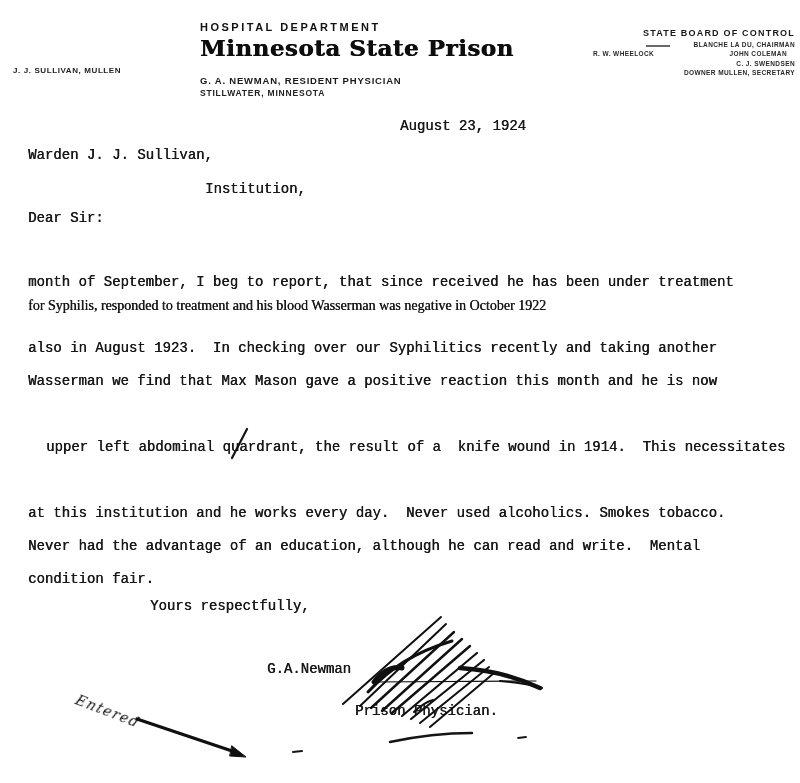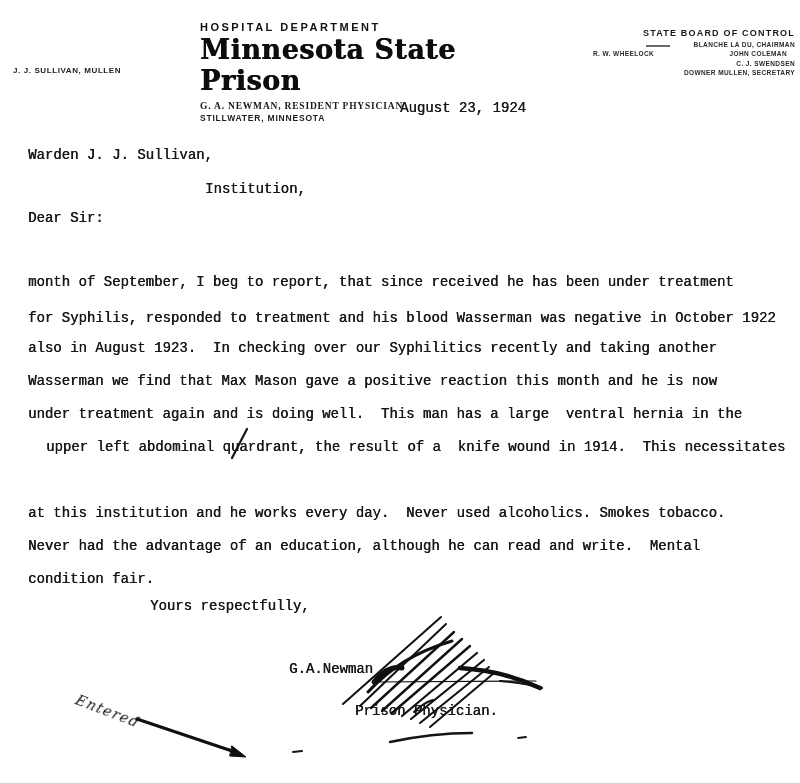--- a/index.html
+++ b/index.html
@@ -28,28 +28,28 @@
   }
   .lh-center{
     left:200px;top:21px;width:350px;
   }
   .lh-dept{
     font-family:"Liberation Sans","DejaVu Sans",sans-serif;
     font-size:11px;font-weight:bold;letter-spacing:2.5px;color:#111;
   }
   .lh-prison{
     font-family:"DejaVu Serif","Liberation Serif",serif;
-    font-size:27px;font-weight:bold;letter-spacing:0.5px;color:#0d0d0d;
+    font-size:23px;font-weight:bold;letter-spacing:0.5px;color:#0d0d0d;
     margin-top:1px;
     text-shadow:0.6px 0 0 currentColor;
   }
   .lh-physician{
-    font-family:Liberation Serif, serif;
+    font-family:Liberation Sans, sans-serif;
     font-size:9.5px;font-weight:bold;letter-spacing:0.8px;color:#191919;
-    margin-top:5px;
+    margin-top:14px;
   }
   .lh-city{
     font-family:"Liberation Sans","DejaVu Sans",sans-serif;
     font-size:8.5px;font-weight:bold;letter-spacing:0.8px;color:#222;
     margin-top:2px;
   }
   .lh-board{
     left:585px;top:28px;width:210px;text-align:right;
     font-family:"Liberation Sans","DejaVu Sans",sans-serif;color:#2a2a2a;
   }
@@ -90,38 +90,37 @@
     <div class="board-title">STATE BOARD OF CONTROL</div>
     <div class="board-member">BLANCHE LA DU, CHAIRMAN</div>
     <div class="board-row2">
       <span>R. W. WHEELOCK</span>
       <span>JOHN COLEMAN</span>
     </div>
     <div class="board-member">C. J. SWENDSEN</div>
     <div class="board-member">DOWNER MULLEN, SECRETARY</div>
   </div>
 
-  <div class="typed" style="left:400px;top:100px;">August 23, 1924</div>
+  <div class="typed" style="left:400px;top:118px;">August 23, 1924</div>
 
   <div class="typed" style="left:28px;top:147px;">Warden J. J. Sullivan,</div>
   <div class="typed" style="left:205px;top:181px;">Institution,</div>
   <div class="typed" style="left:28px;top:210px;">Dear Sir:</div>
 
   <div class="typed body-line" style="top:274px;">month of September, I beg to report, that since received he has been under treatment</div>
-  <div class="typed body-line" style="top:310px;">for Syphilis, responded to treatment and his blood Wasserman was negative in October 1922</div>
+  <div class="typed body-line" style="top:298px;font-family:Liberation Serif, serif;">for Syphilis, responded to treatment and his blood Wasserman was negative in October 1922</div>
   <div class="typed body-line" style="top:340px;">also in August 1923.  In checking over our Syphilitics recently and taking another</div>
   <div class="typed body-line" style="top:373px;">Wasserman we find that Max Mason gave a positive reaction this month and he is now</div>
-  <div class="typed body-line" style="top:406px;">under treatment again and is doing well.  This man has a large  ventral hernia in the</div>
   <div class="typed body-line" style="top:439px;margin-left:18px;">upper left abdominal quardrant, the result of a  knife wound in 1914.  This necessitates</div>
   <div class="typed body-line" style="top:538px;">Never had the advantage of an education, although he can read and write.  Mental</div>
   <div class="typed body-line" style="top:505px;">at this institution and he works every day.  Never used alcoholics. Smokes tobacco.</div>
   <div class="typed body-line" style="top:571px;">condition fair.</div>
 
   <div class="typed" style="left:150px;top:598px;">Yours respectfully,</div>
-  <div class="typed" style="left:289px;top:661px;text-align:center;">G.A.Newman</div>
+  <div class="typed" style="left:267px;top:661px;text-align:center;">G.A.Newman</div>
   <div class="typed" style="left:355px;top:703px;">Prison Physician.</div>
 
   <div class="abs entered">Entered</div>
 
   <svg class="overlay" width="800" height="783" viewBox="0 0 800 783">
 
     <g stroke="#151515" stroke-width="2.2" stroke-linecap="round" fill="none">
       <path d="M232 458 L247 429"></path>
     </g>
 

